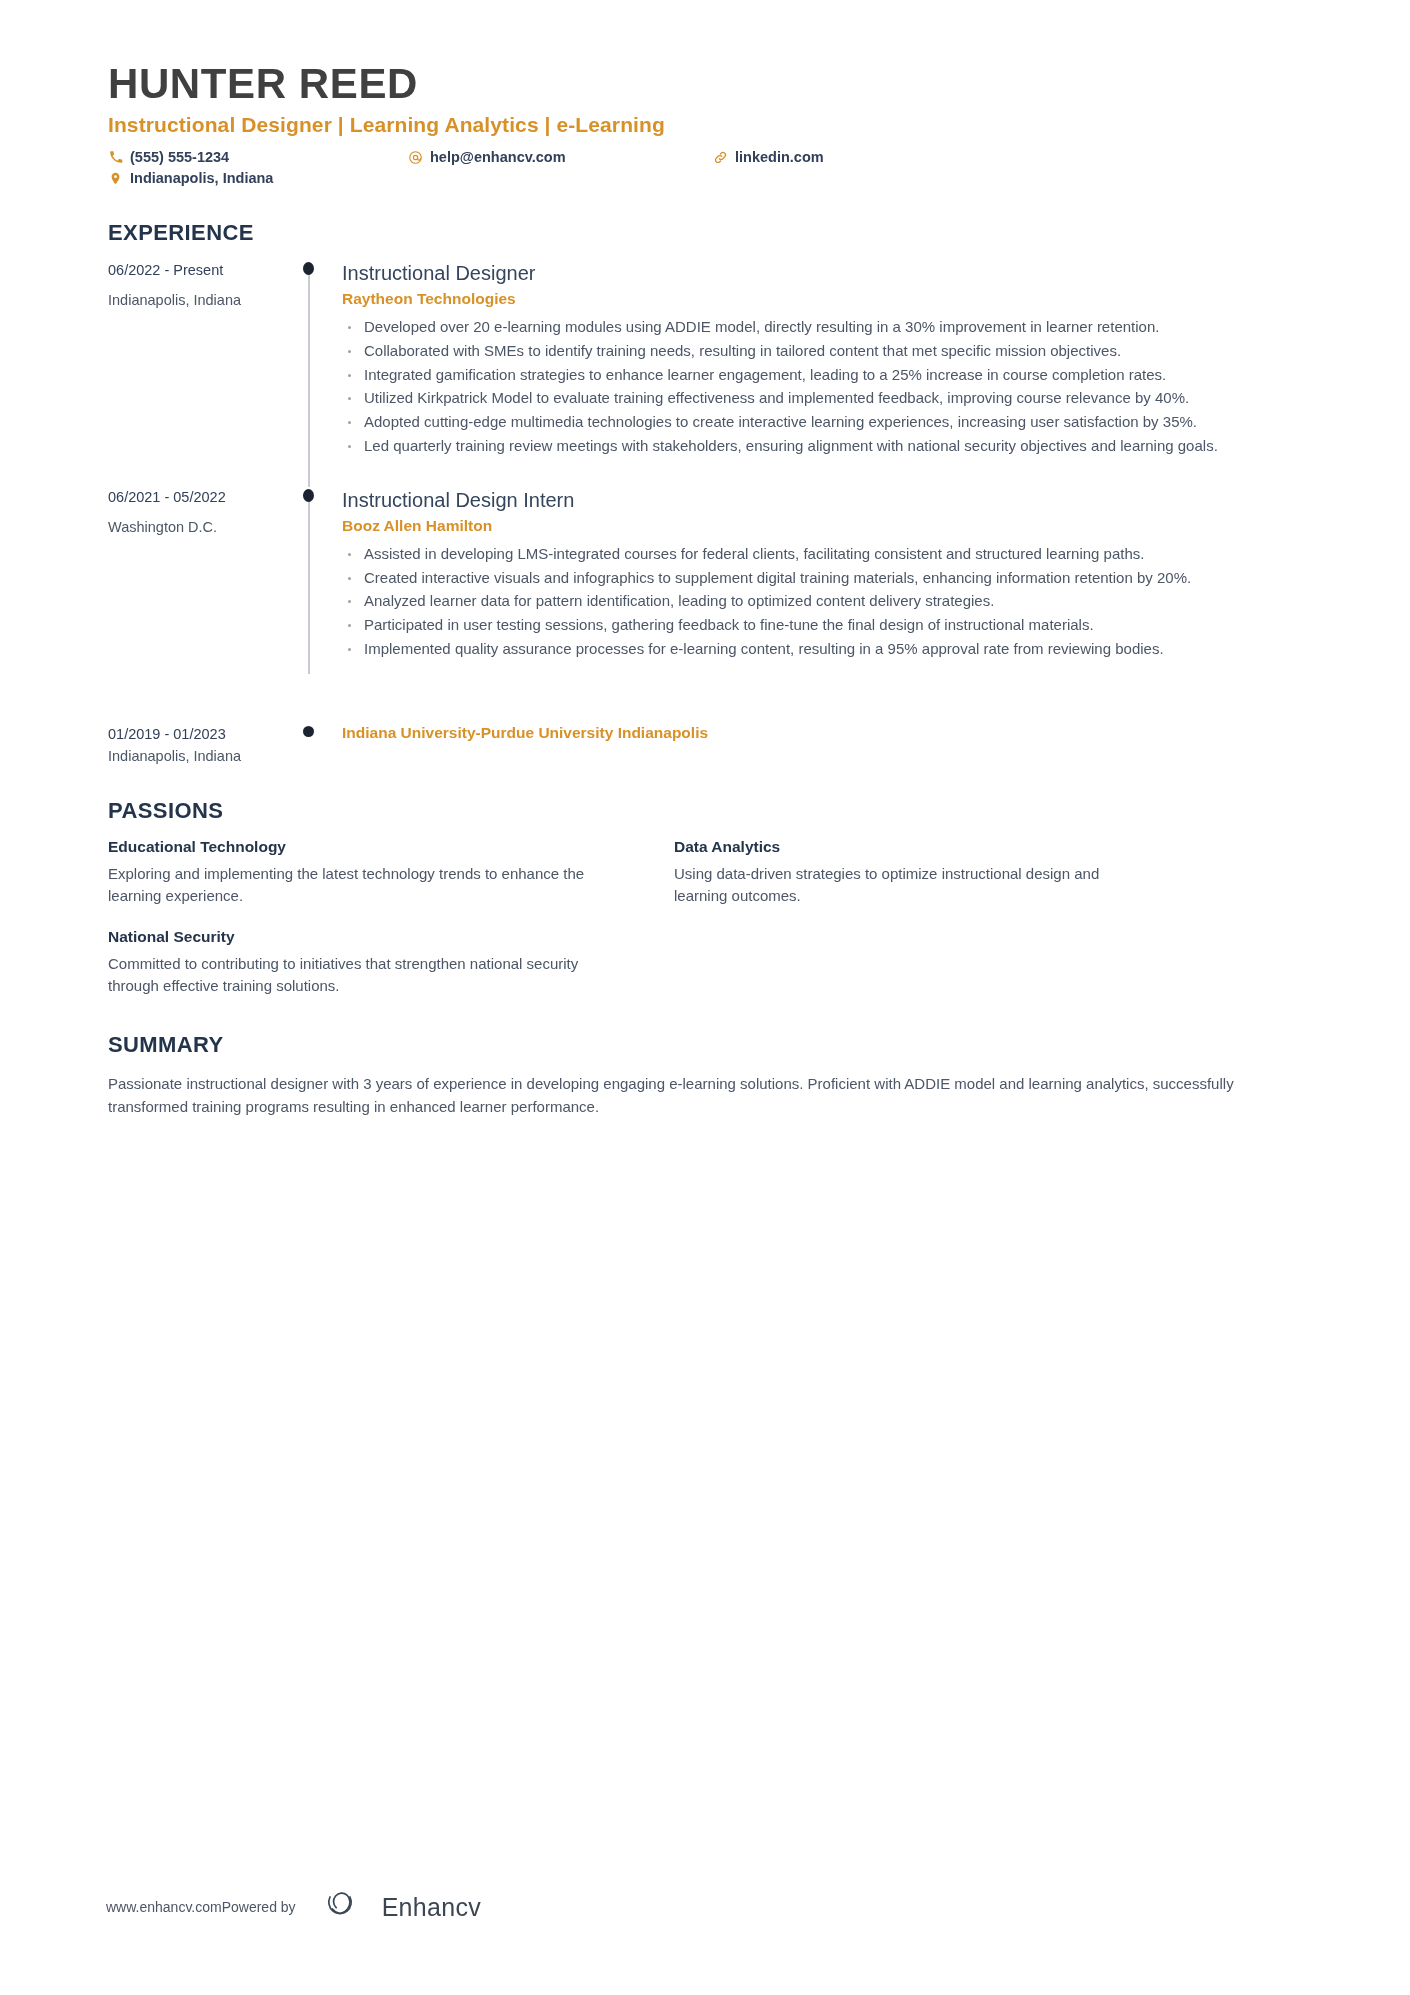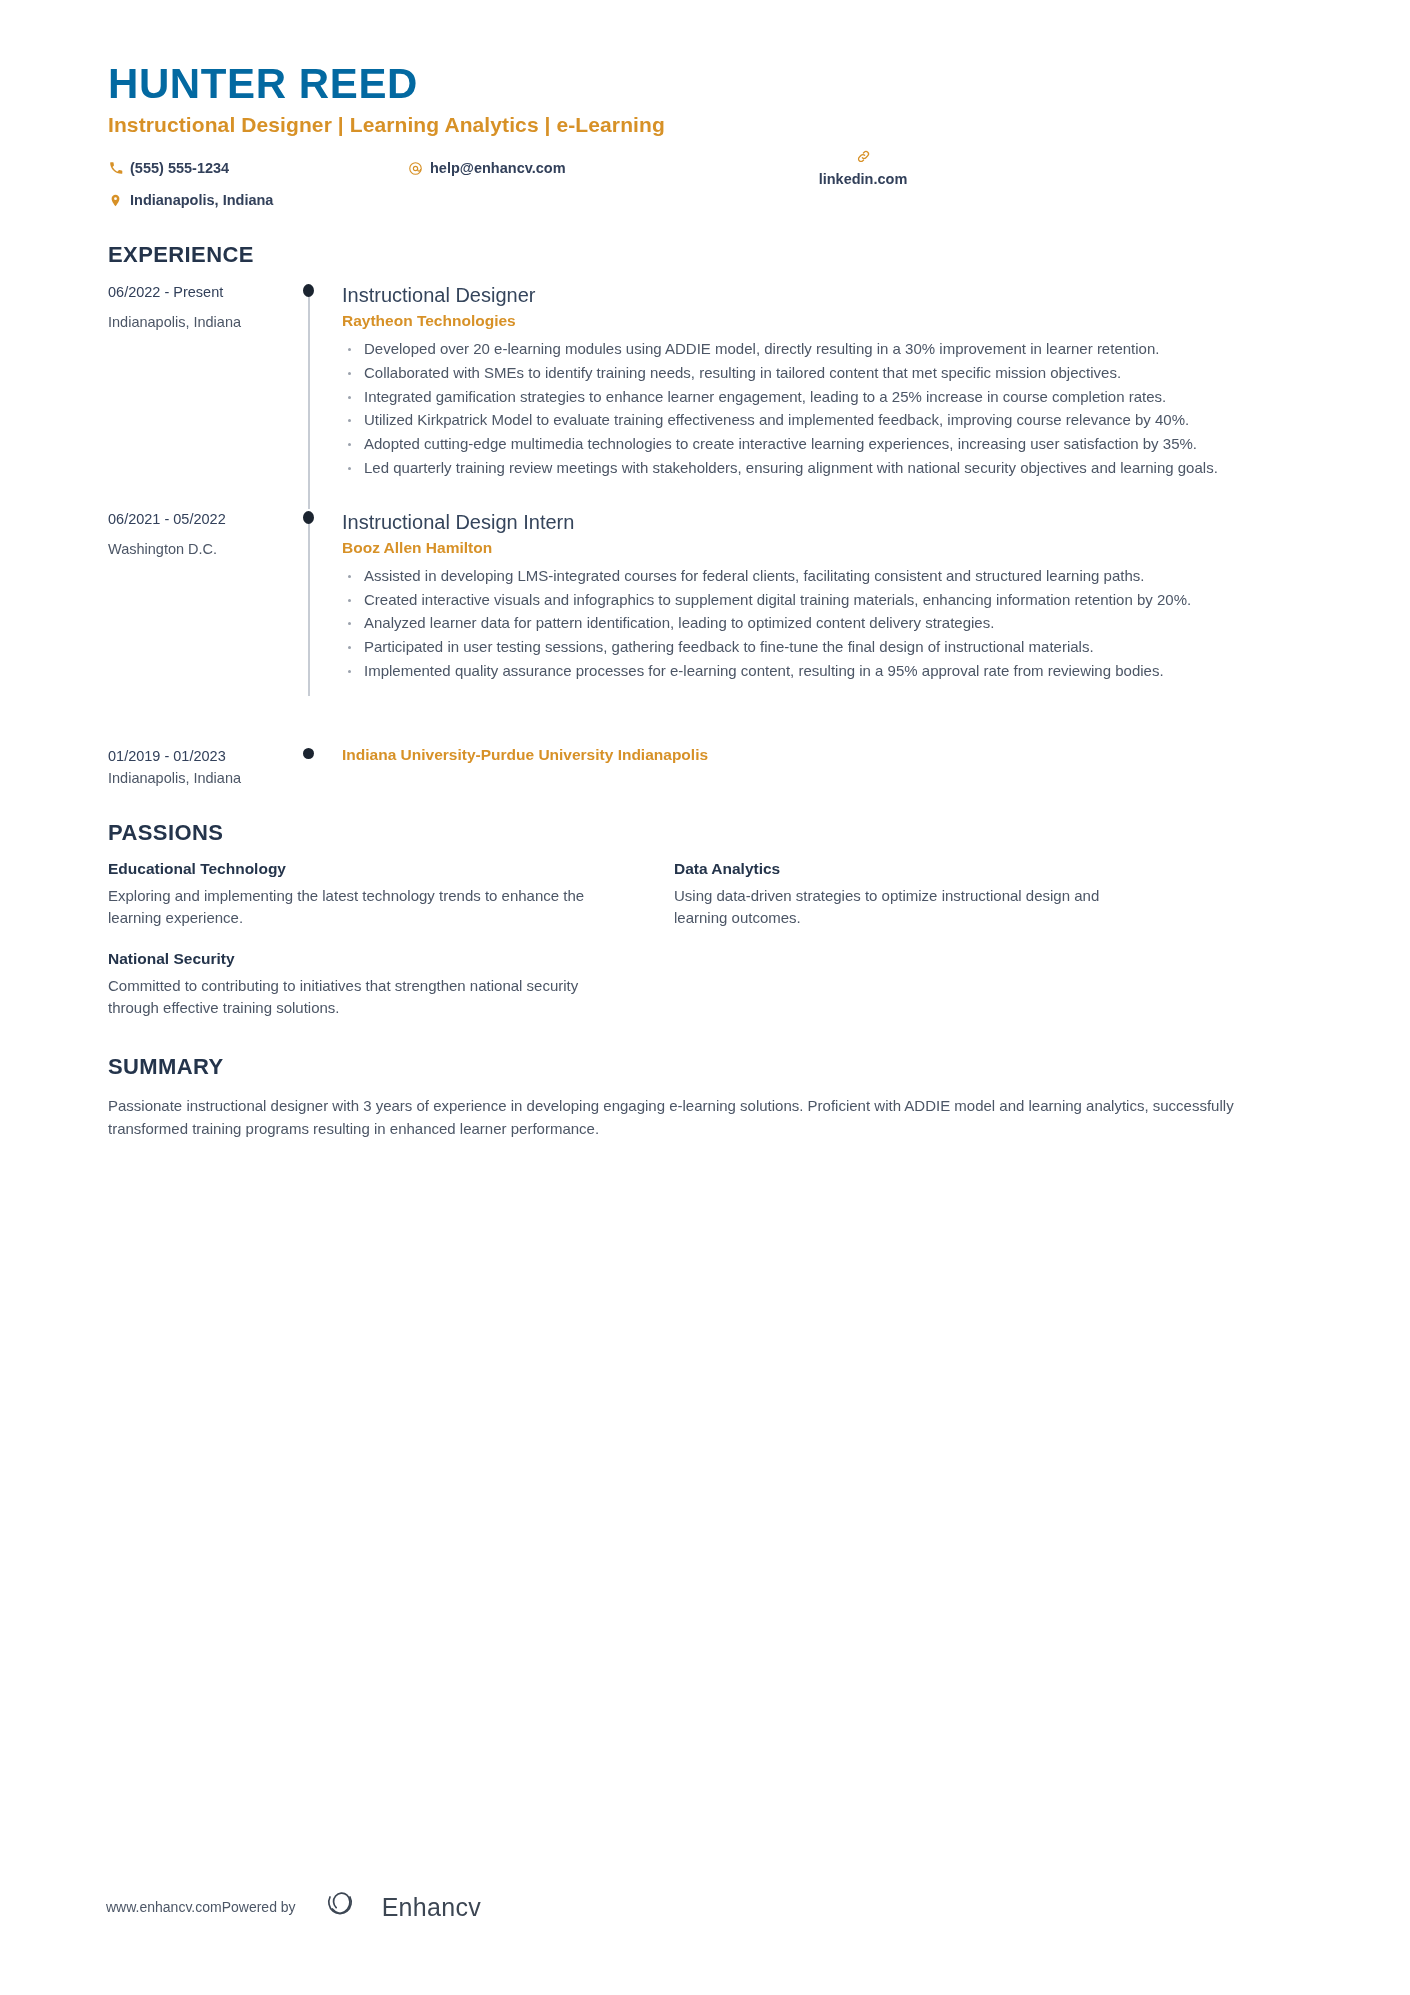--- a/index.html
+++ b/index.html
@@ -21,21 +21,21 @@
     min-height: 1995px;
     background: #ffffff;
     padding: 60px 108px 0 108px;
   }
 
   
   .name {
     font-size: 42px;
     font-weight: 700;
     letter-spacing: 0.6px;
-    color: #0369a1;
+    color: #404040;
     line-height: 1.12;
     margin-bottom: 6px;
   }
 
   .headline {
     font-size: 21px;
     font-weight: 700;
     color: #d79127;
     letter-spacing: 0.1px;
     margin-bottom: 12px;
@@ -50,21 +50,21 @@
   .contact-item {
     display: flex;
     align-items: center;
     gap: 7px;
     font-size: 14.5px;
     font-weight: 700;
     color: #32405a;
   }
   .contact-item.w1 { width: 300px; }
   .contact-item.w2 { width: 305px; }
-  .contact-item.w3 { width: 300px; flex-direction: column; }
+  .contact-item.w3 { width: 300px; }
   .contact-item.full { width: 100%; }
 
   .ci-icon {
     color: #d79127;
     display: inline-flex;
     align-items: center;
     justify-content: center;
     width: 15px;
     height: 15px;
     flex: 0 0 15px;

